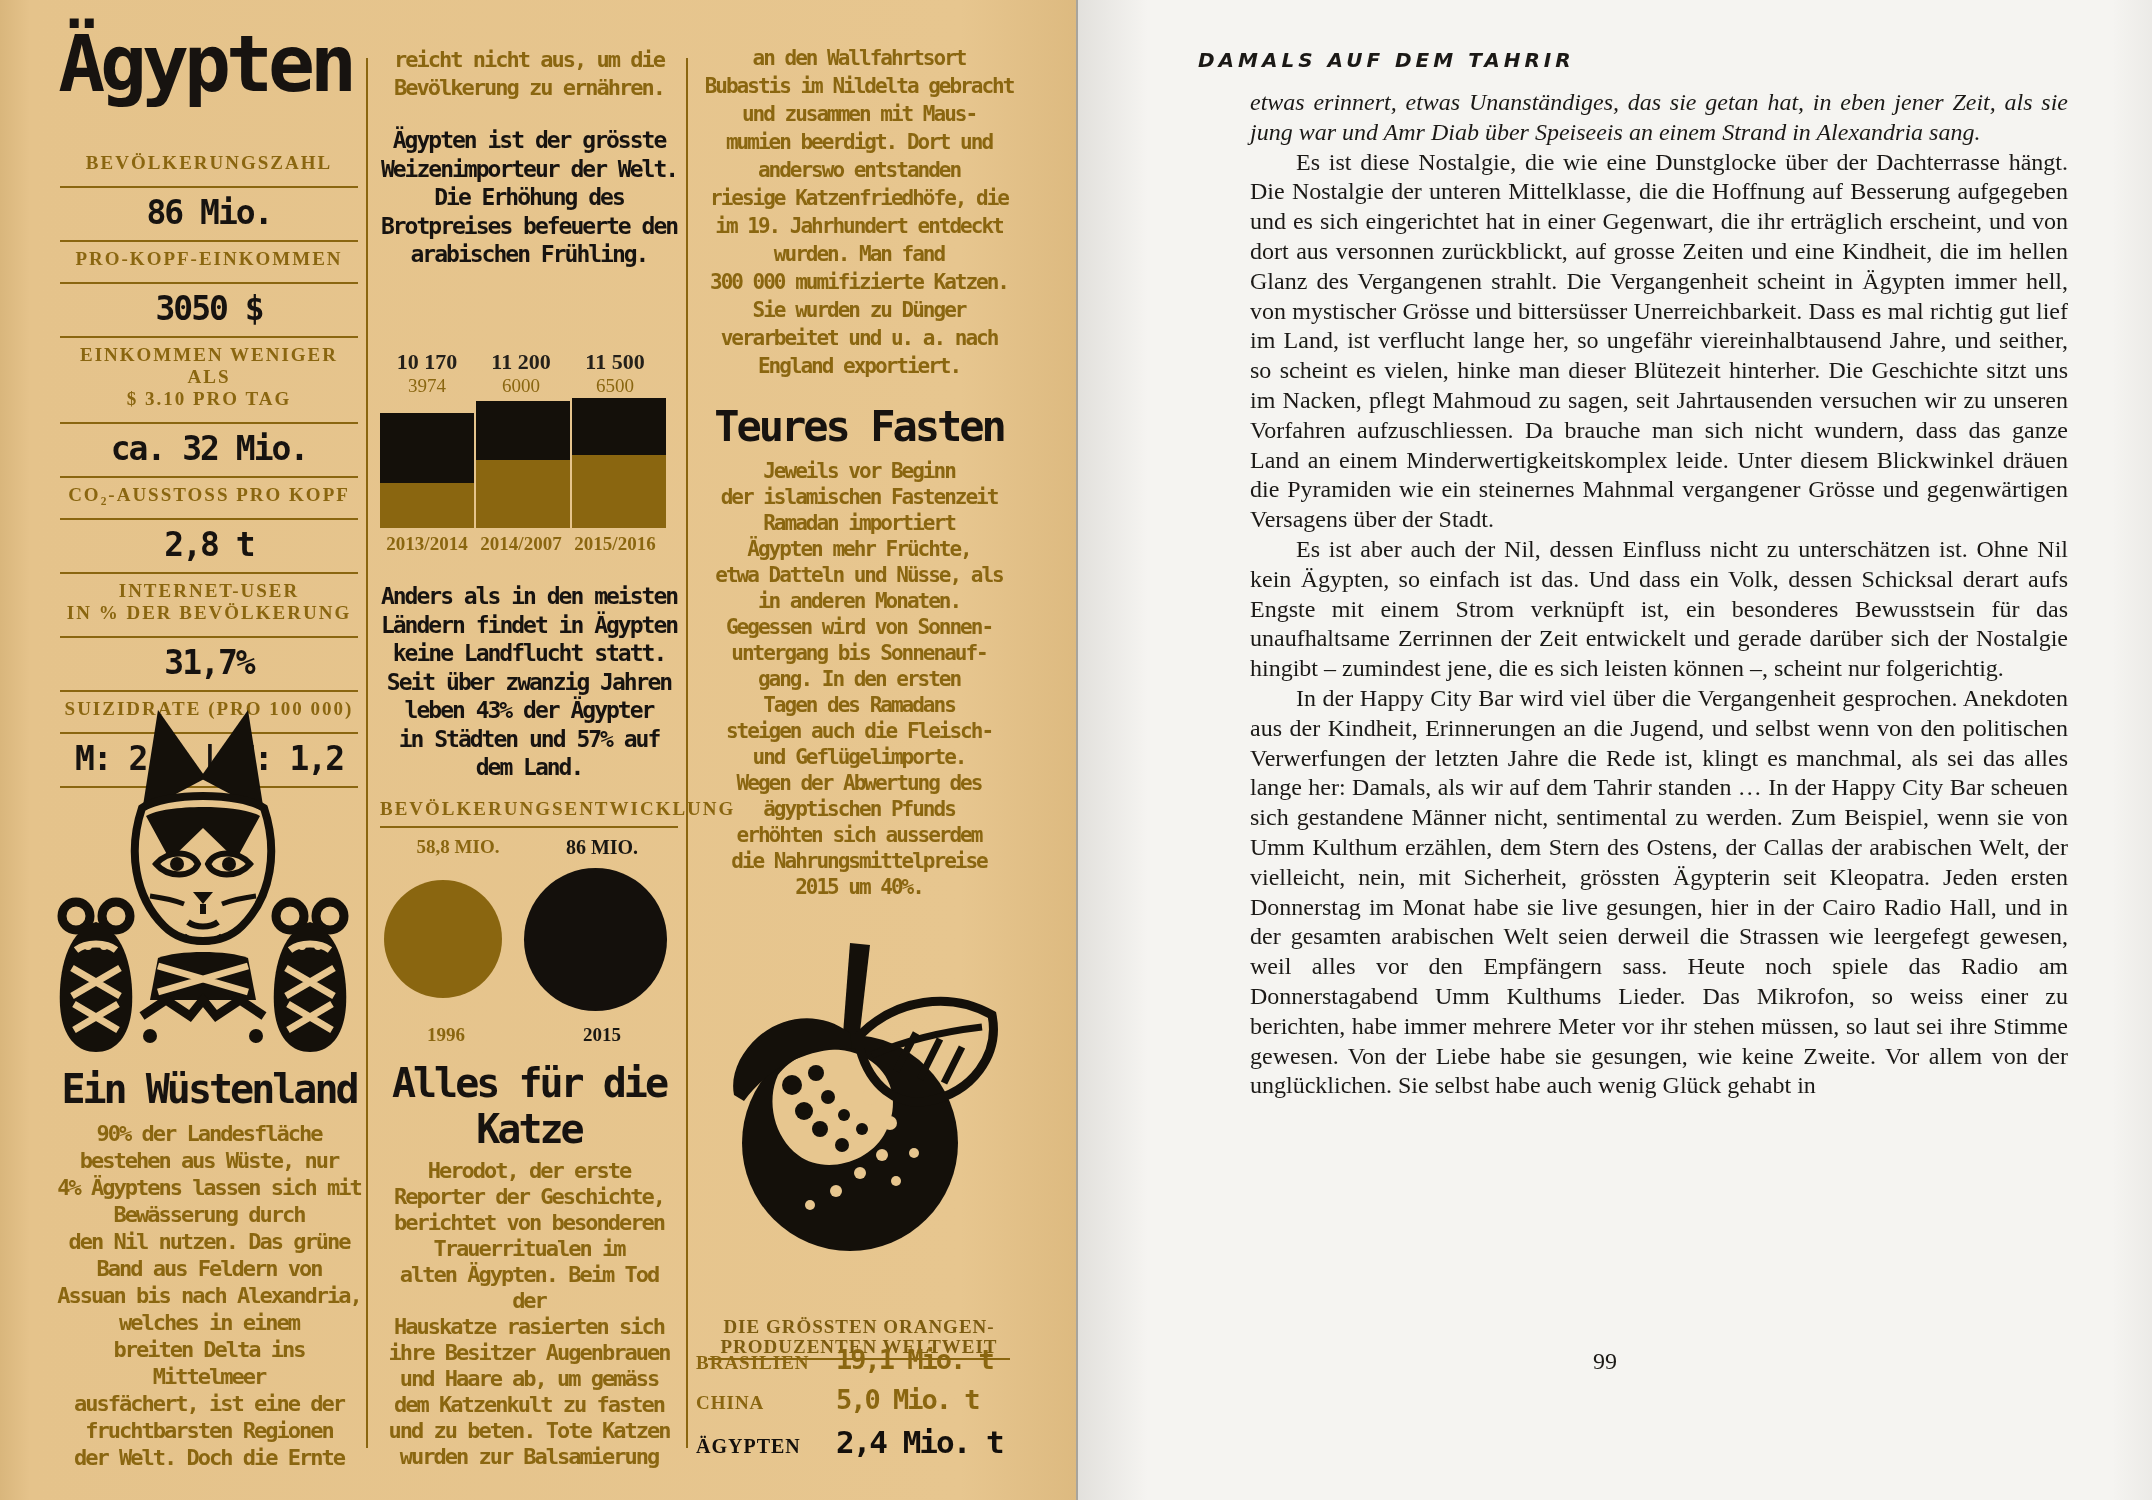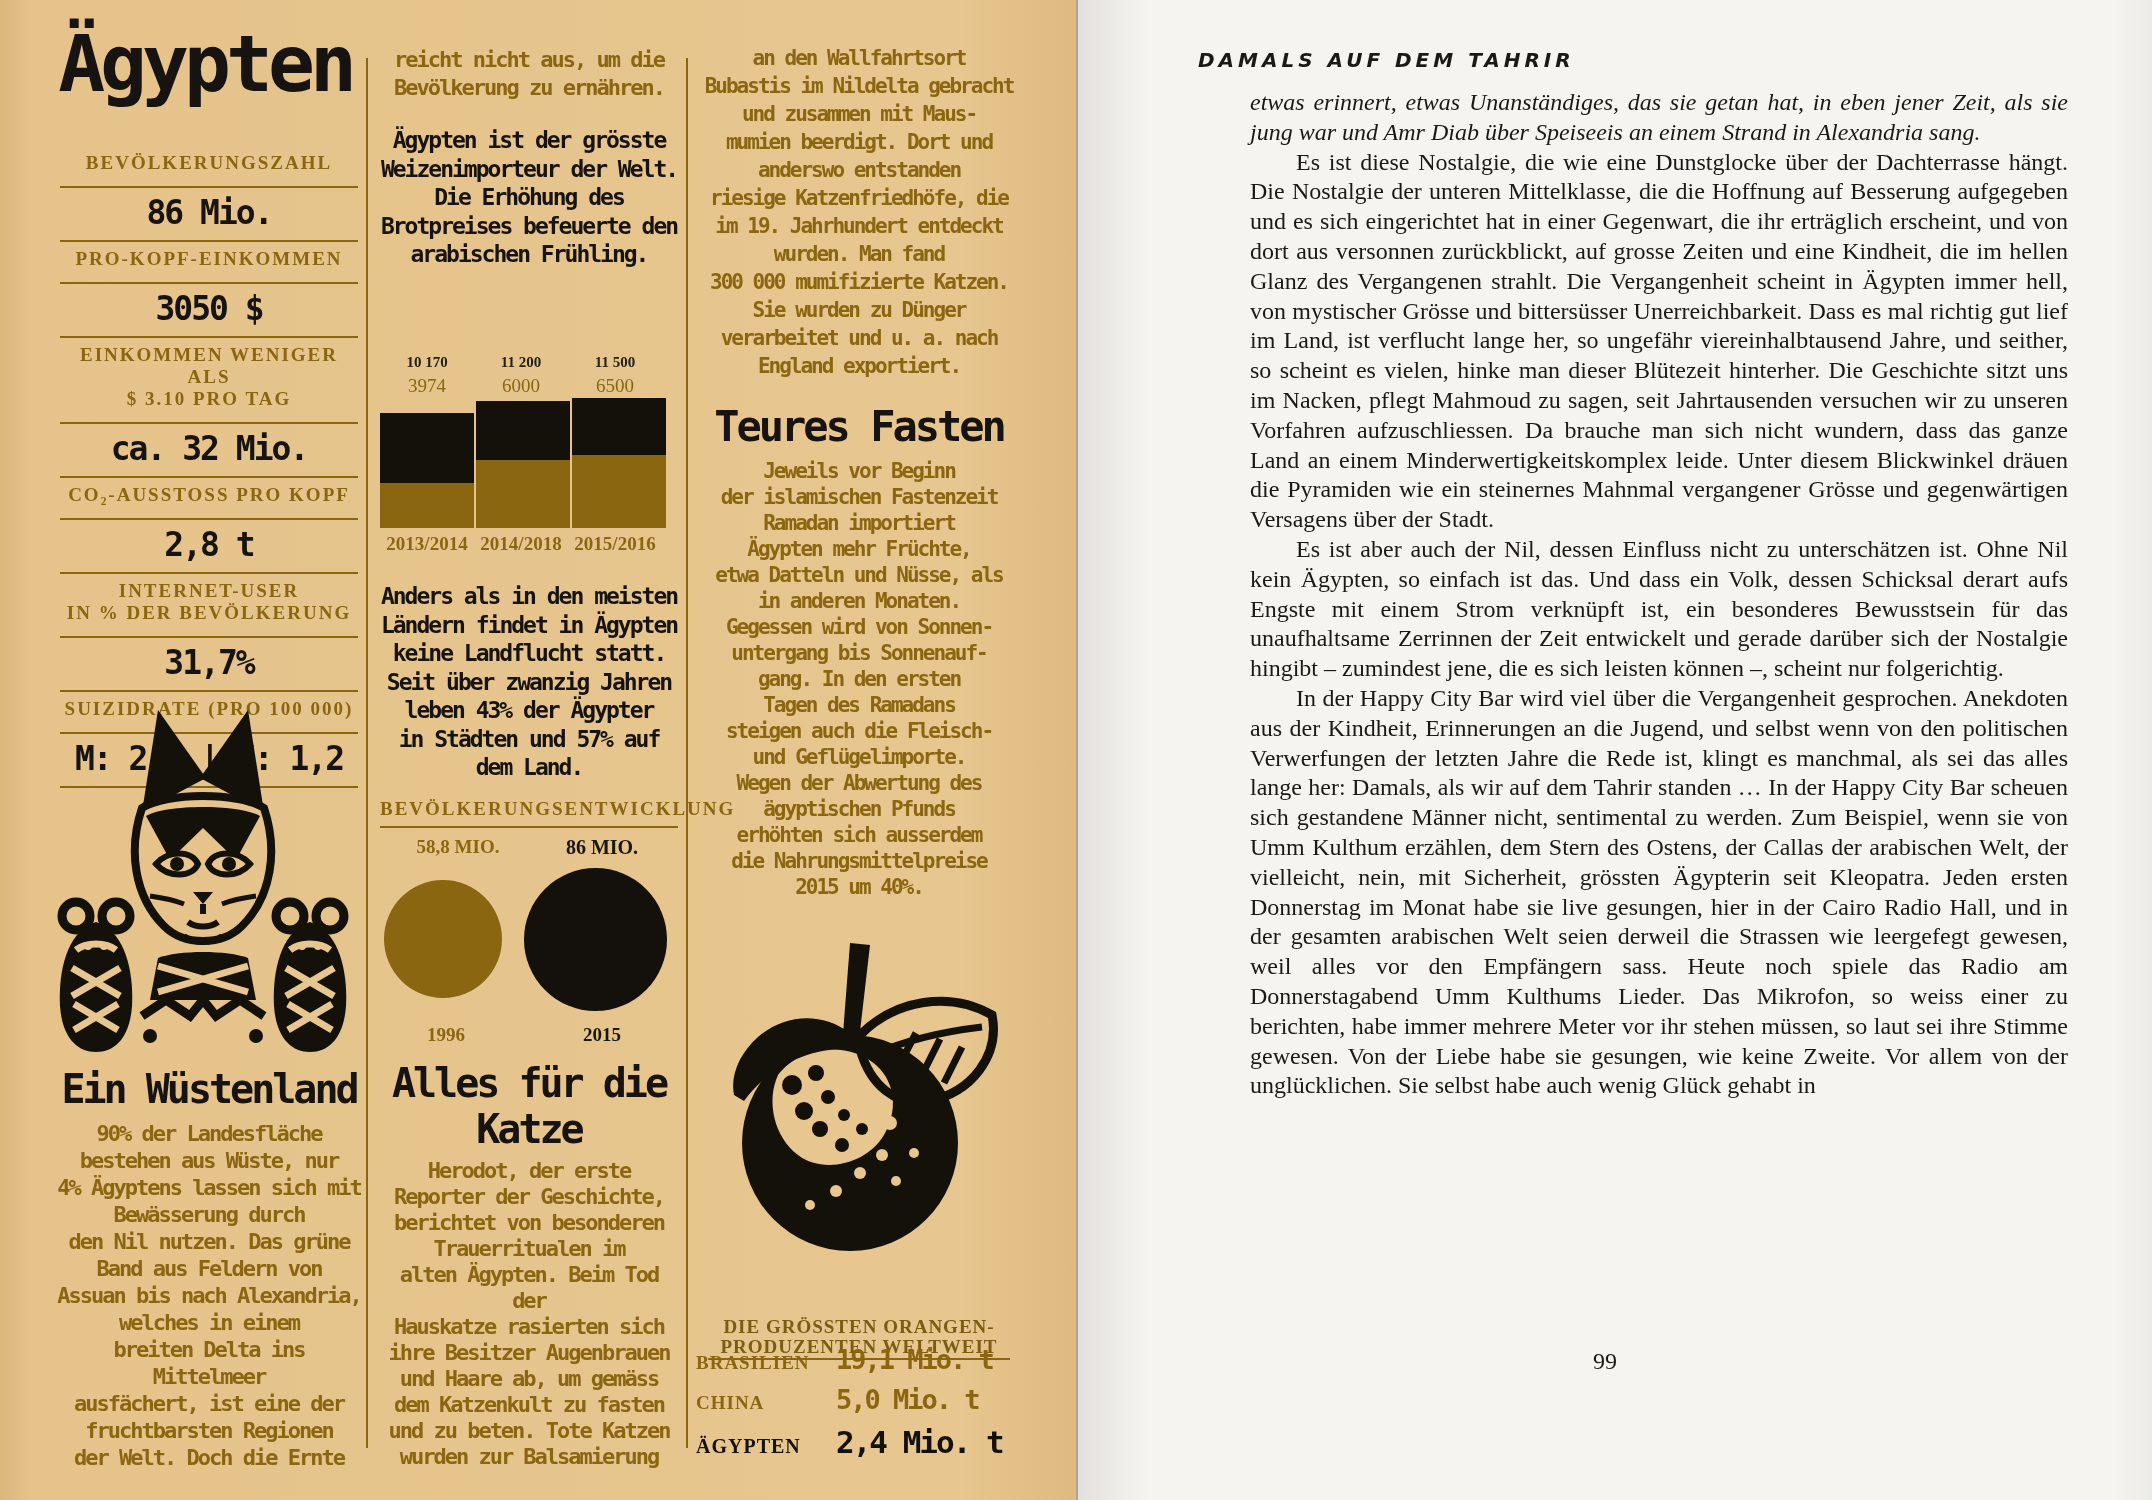--- a/index.html
+++ b/index.html
@@ -28,21 +28,21 @@
   .abs{position:absolute;}
   .goldtext22{font-size:22px;letter-spacing:-2px;line-height:28px;color:#8a6610;}
   .inktext23{font-size:23px;letter-spacing:-2px;line-height:28.5px;color:#171310;}
   .goldtext21{font-size:21px;letter-spacing:-2px;line-height:28px;color:#8a6610;}
   .goldtext21b{font-size:21px;letter-spacing:-2px;line-height:26px;color:#8a6610;}
   .heading-pix{font-size:40px;letter-spacing:-3px;color:#171310;line-height:46px;}
   .chart-head{font-size:19px;line-height:22px;letter-spacing:1px;text-align:center;
     font-weight:600;padding-bottom:6px;}
   .chart-values{display:flex;}
   .chart-values .cv{width:94px;text-align:center;}
-  .cv .v-eg{font-size:15px;font-weight:700;color:#24201a;line-height:24px;}
+  .cv .v-eg{font-size:22px;font-weight:700;color:#24201a;line-height:24px;}
   .cv .v-eu{font-size:19px;color:#8a6610;line-height:23px;}
   .bars{display:flex;align-items:flex-end;height:130px;gap:2px;}
   .bar{width:94px;display:flex;flex-direction:column;justify-content:flex-end;}
   .seg-black{background:#14100a;}
   .seg-gold{background:#8a6610;}
   .years{display:flex;}
   .years .yr{width:94px;text-align:center;font-size:19px;color:#8a6610;font-weight:600;}
   .pop-wrap{position:absolute;left:380px;top:836px;width:298px;height:220px;}
   .pop-label-l{position:absolute;left:12px;top:0;width:132px;text-align:center;
     font-size:19px;font-weight:600;color:#8a6610;}
@@ -215,21 +215,21 @@
         <div class="seg-gold" style="height: 68px;"></div>
       </div>
       <div class="bar">
         <div class="seg-black" style="height: 57px;"></div>
         <div class="seg-gold" style="height: 73px;"></div>
       </div>
     </div>
 
     <div class="abs col2 years" style="top:533px">
       <div class="yr">2013/2014</div>
-      <div class="yr">2014/2018</div>
+      <div class="yr">2014/2007</div>
       <div class="yr">2015/2016</div>
     </div>
 
     <div class="abs pix inktext23 centerblock col2" style="top:582px">Anders als in den meisten
 Ländern findet in Ägypten
 keine Landflucht statt.
 Seit über zwanzig Jahren
 leben 43% der Ägypter
 in Städten und 57% auf
 dem Land.</div>

